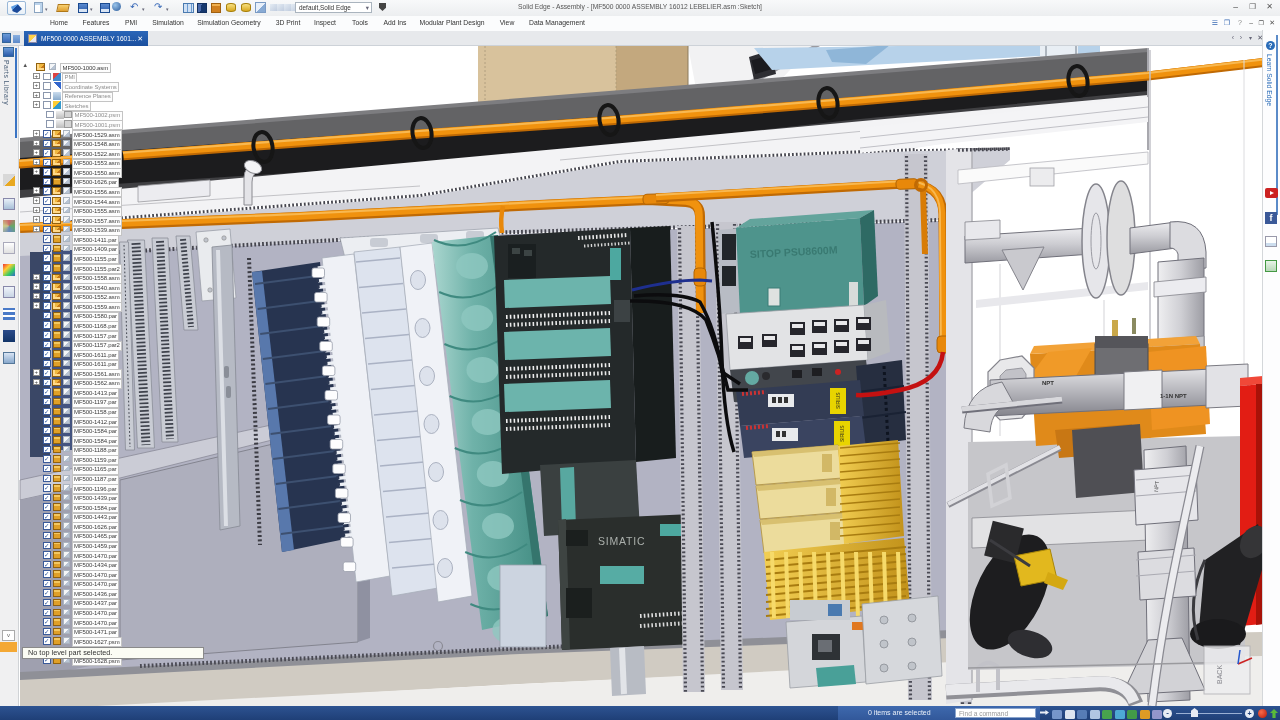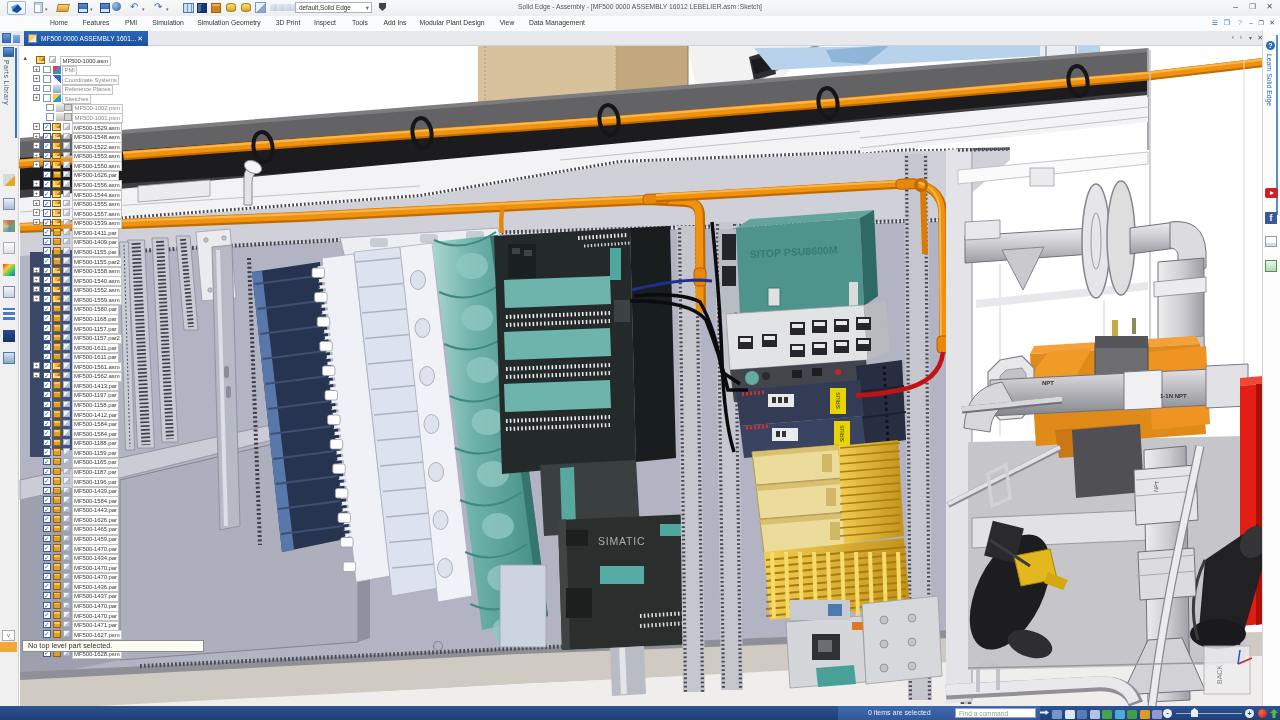--- a/index.html
+++ b/index.html
@@ -451,21 +451,21 @@
 <path d="M946,692 L1095,684 Q1128,682 1136,704" fill="none" stroke="#909096" stroke-width="15"></path>
 <path d="M946,690 L1095,682 Q1126,680 1134,702" fill="none" stroke="#e9e9ec" stroke-width="11"></path>
 <path d="M978,668 L978,692 M998,667 L998,690 M978,668 Q988,658 998,667" fill="none" stroke="#c2c2c8" stroke-width="4"></path>
 <line x1="968" y1="668" x2="1245" y2="662" stroke="#9a9a9e" stroke-width="1.5"></line>
 <rect x="1204" y="646" width="46" height="48" fill="#ededef" opacity="0.82" stroke="#b0b0b4" stroke-width="1"></rect>
 <text x="1222" y="684" font-family="Liberation Sans,sans-serif" font-size="7" fill="#8a8a90" transform="rotate(-90 1222 684)">BACK</text>
 <line x1="1238" y1="664" x2="1252" y2="658" stroke="#cc2222" stroke-width="1.5"></line>
 <line x1="1238" y1="664" x2="1240" y2="650" stroke="#2255cc" stroke-width="1.5"></line>
 </svg>
 
-<div style="position:absolute;left:0;top:46px;width:1108px;height:660px;pointer-events:none">
+<div style="position:absolute;left:0;top:53px;width:1108px;height:660px;pointer-events:none">
 <div class="trow" style="top:10.0px">
         <span class="exp" style="left:22px;border:none;background:none;color:#555">▲</span>
         <span class="icasm" style="left:36px"></span>
         <span class="ichm" style="left:49px"></span>
         <span class="tlbl" style="left:60px">MF500-1000.asm</span>
       </div>
 <div class="trow" style="top:19.6px">
         <span class="exp" style="left:33px">+</span>
         <span class="cb" style="left:43px"></span>
         <span class="ic" style="left:53px;background:linear-gradient(135deg,#d44 40%,#48c 40%)"></span>

